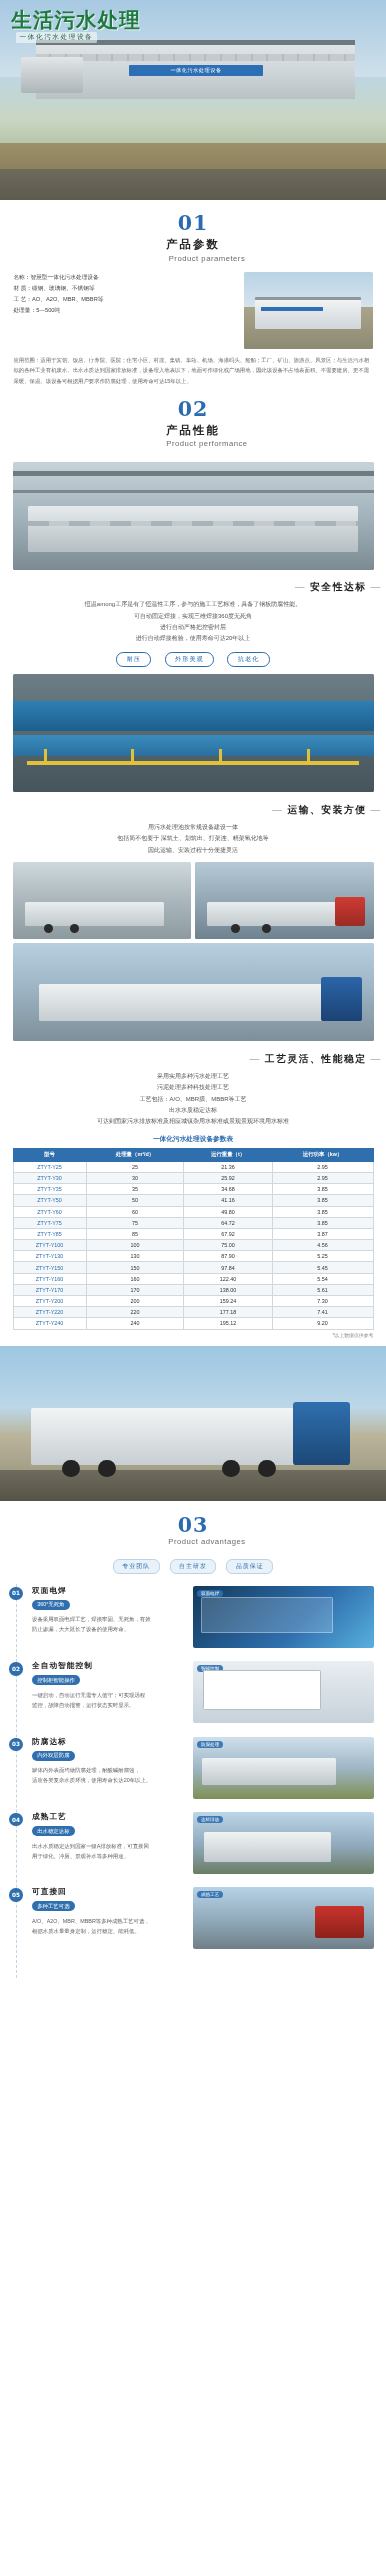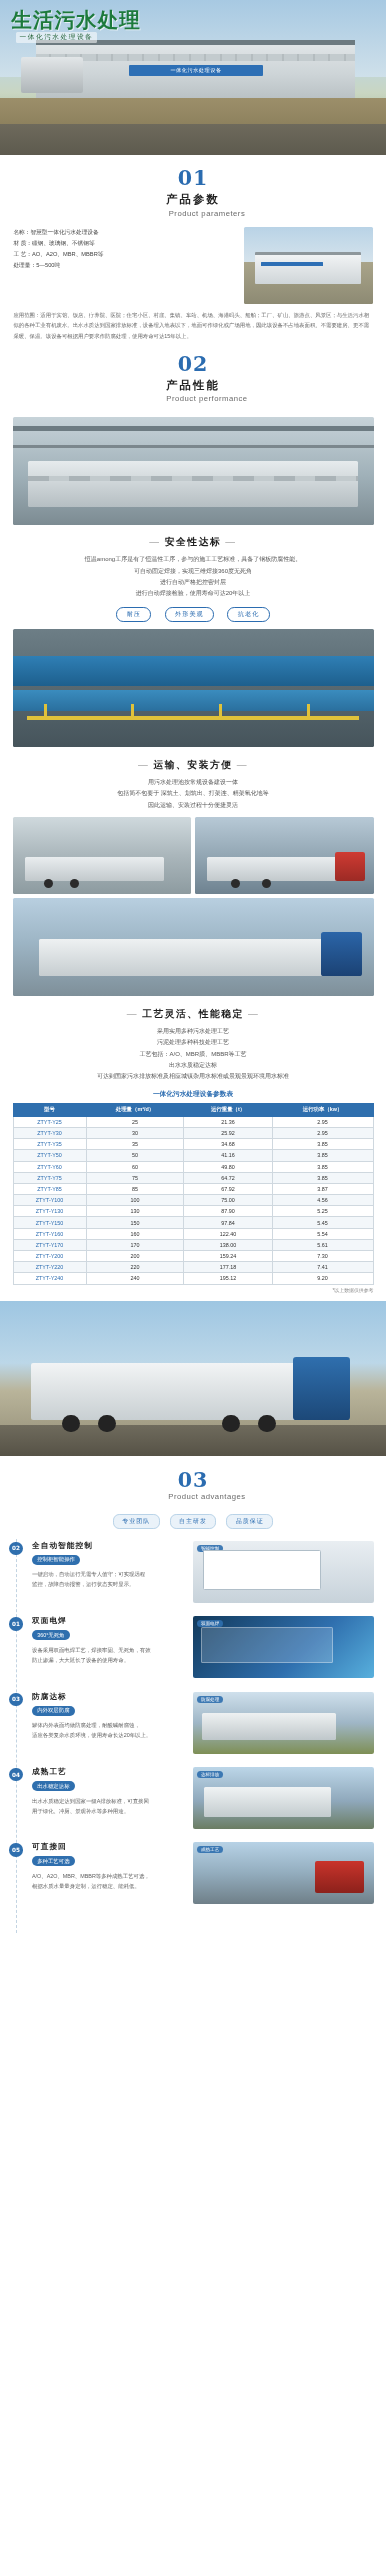--- a/index.html
+++ b/index.html
@@ -6,21 +6,21 @@
   body {
     width: 386px;
     font-family: "Liberation Sans", sans-serif;
     background: #ffffff;
     color: #333;
   }
   .page { width: 386px; position: relative; overflow: hidden; }
 
   
   .hero {
-    width: 386px; height: 155px; position: relative;
+    width: 386px; height: 200px; position: relative;
     background: linear-gradient(to bottom, #9fc4dd 0%, #bcd6e6 35%, #c9d6c2 60%, #8a9d73 100%);
     overflow: hidden;
   }
   .hero .sky { position:absolute; left:0; top:0; width:386px; height:77px;
     background: linear-gradient(to bottom,#a7c9e2,#cfe0ea); }
   .hero .bldg {
     position:absolute; left:36px; top:40px; width:319px; height:59px;
     background: linear-gradient(to bottom, #dfe4e6 0%, #cdd4d7 55%, #b9c1c4 100%);
     border-top: 5.2px solid #6c7a80;
   }
@@ -63,21 +63,21 @@
   .sec-head { text-align:center; padding: 13.4px 0 7.2px; }
   .sec-num {
     font-family:"DejaVu Serif", serif;
     font-size:20.6px; font-weight:bold; color:#2b6cb0; line-height:1;
     letter-spacing:1px;
   }
   .sec-cn { font-size:11.3px; color:#222; font-weight:bold; margin-top:3.1px; letter-spacing:2.1px; }
   .sec-en { font-size:7.7px; color:#6a6a6a; margin-top:1.5px; letter-spacing:0.5px;padding-left:28px; }
 
   .rule-title {
-    text-align:center; font-size:9.8px; font-weight:bold; color:#1f1f1f;
+    text-align:right; font-size:9.8px; font-weight:bold; color:#1f1f1f;
     letter-spacing:1.5px; margin: 11.3px 0 5.2px;
   }
   .rule-title .dash { color:#9a9a9a; font-weight:normal; padding:0 4.1px; }
 
   .center-text { text-align:center; font-size:6px; color:#555; line-height:1.9; padding:0 31px; }
 
   
   .param-wrap { display:flex; padding: 2.1px 13.4px 0; gap: 7.2px; }
   .param-text { flex: 1; font-size:5.7px; color:#444; line-height:1.95; }
   .param-img {
@@ -444,33 +444,33 @@
     <div class="sec-en">Product advantages</div>
   </div>
   <div class="adv-tags">
     <div class="adv-tag">专业团队</div>
     <div class="adv-tag">自主研发</div>
     <div class="adv-tag">品质保证</div>
   </div>
 
   <div class="timeline" id="adv-list">
       <div class="adv-row">
+        <div class="adv-dot">01</div>
+        <div class="adv-left"><div class="adv-title">双面电焊</div><div class="adv-sub">360°无死角</div><div class="adv-desc" style="white-space:pre-line">设备采用双面电焊工艺，焊接牢固、无死角，有效
+防止渗漏，大大延长了设备的使用寿命。</div></div>
+        <div class="adv-img i1">
+          <div class="adv-badge-sm">双面电焊</div>
+        </div>
+      </div>
+      <div class="adv-row">
         <div class="adv-dot">02</div>
         <div class="adv-left"><div class="adv-title">全自动智能控制</div><div class="adv-sub">控制柜智能操作</div><div class="adv-desc" style="white-space:pre-line">一键启动，自动运行无需专人值守；可实现远程
 监控，故障自动报警，运行状态实时显示。</div></div>
         <div class="adv-img i2">
           <div class="adv-badge-sm">智能控制</div>
-        </div>
-      </div>
-      <div class="adv-row">
-        <div class="adv-dot">01</div>
-        <div class="adv-left"><div class="adv-title">双面电焊</div><div class="adv-sub">360°无死角</div><div class="adv-desc" style="white-space:pre-line">设备采用双面电焊工艺，焊接牢固、无死角，有效
-防止渗漏，大大延长了设备的使用寿命。</div></div>
-        <div class="adv-img i1">
-          <div class="adv-badge-sm">双面电焊</div>
         </div>
       </div>
       <div class="adv-row">
         <div class="adv-dot">03</div>
         <div class="adv-left"><div class="adv-title">防腐达标</div><div class="adv-sub">内外双层防腐</div><div class="adv-desc" style="white-space:pre-line">罐体内外表面均做防腐处理，耐酸碱耐腐蚀，
 适应各类复杂水质环境，使用寿命长达20年以上。</div></div>
         <div class="adv-img i3">
           <div class="adv-badge-sm">防腐处理</div>
         </div>
       </div>

